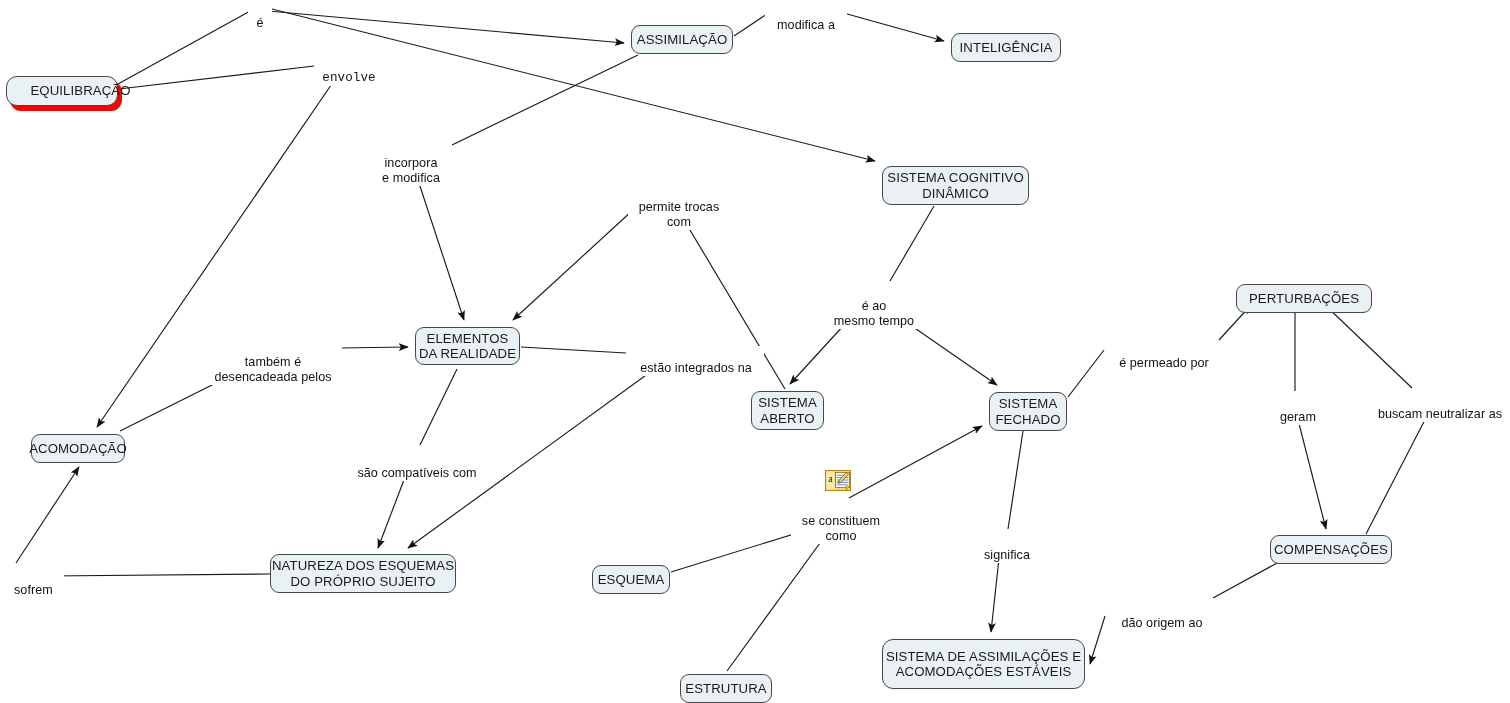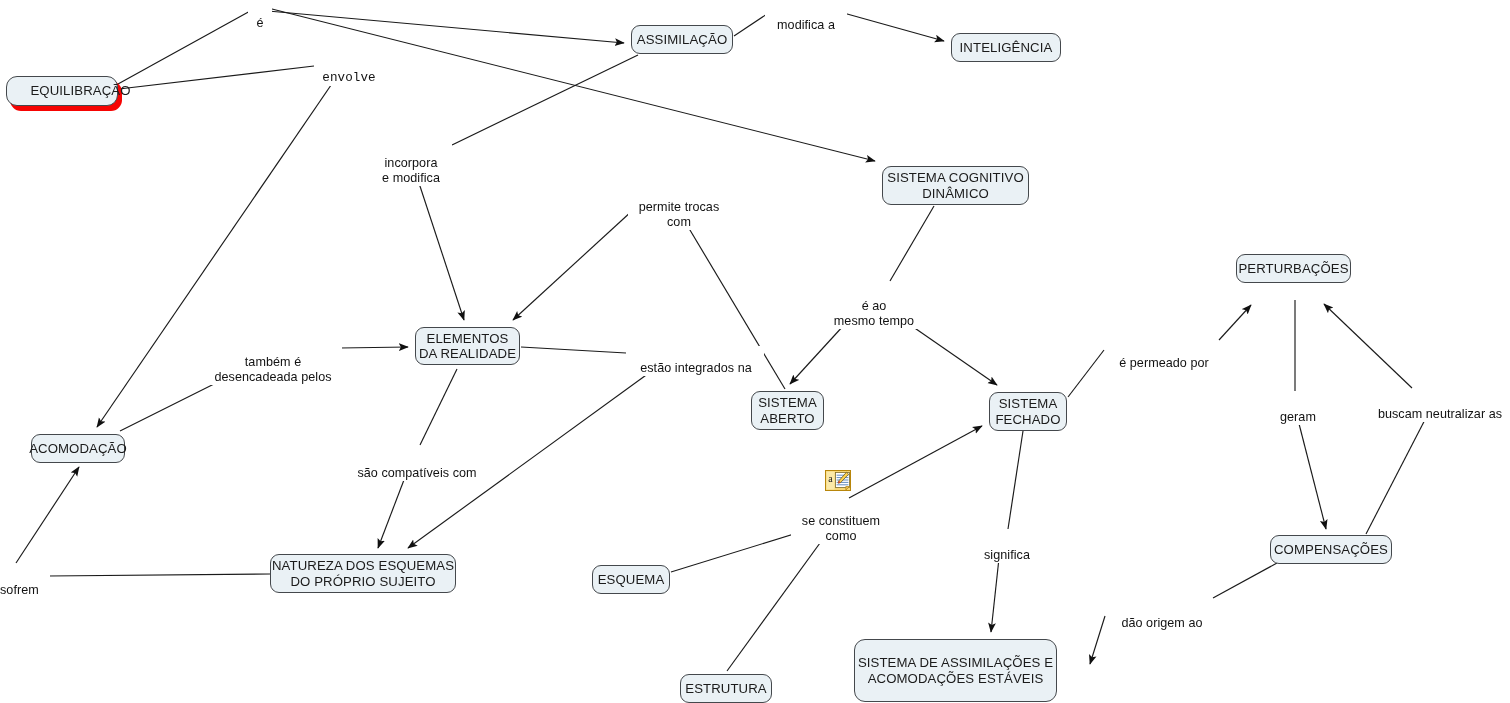--- a/index.html
+++ b/index.html
@@ -64,21 +64,21 @@
     color: #121212;
     text-align: center;
     white-space: pre-line;
     background: #ffffff;
     padding: 0 2px;
     z-index: 5;
     letter-spacing: 0.05px;
   }
   .linklabel.left-clip {
     text-align: left;
-    padding-left: 0;
+    padding-left: 14px;
   }
   .note-icon {
     position: absolute;
     width: 26px;
     height: 21px;
     z-index: 6;
   }
 </style>
 </head>
 <body>
@@ -192,42 +192,42 @@
   <div class="node" style="left:751px;top:391px;width:73px;height:39px;">
     <span>SISTEMA
 ABERTO</span>
   </div>
 
   <div class="node" style="left:989px;top:392px;width:78px;height:39px;">
     <span>SISTEMA
 FECHADO</span>
   </div>
 
-  <div class="node" style="left:1236px;top:254px;width:115px;height:29px;">
+  <div class="node" style="left:1236px;top:284px;width:136px;height:29px;">
     <span>PERTURBAÇÕES</span>
   </div>
 
   <div class="node" style="left:1270px;top:535px;width:122px;height:29px;">
     <span>COMPENSAÇÕES</span>
   </div>
 
   <div class="node" style="left:270px;top:554px;width:186px;height:39px;">
     <span>NATUREZA DOS ESQUEMAS
 DO PRÓPRIO SUJEITO</span>
   </div>
 
   <div class="node" style="left:592px;top:565px;width:78px;height:29px;">
     <span>ESQUEMA</span>
   </div>
 
   <div class="node" style="left:680px;top:674px;width:92px;height:29px;">
     <span>ESTRUTURA</span>
   </div>
 
-  <div class="node big" style="left:854px;top:639px;width:203px;height:63px;">
+  <div class="node big" style="left:882px;top:639px;width:203px;height:50px;">
     <span>SISTEMA DE ASSIMILAÇÕES E
 ACOMODAÇÕES ESTÁVEIS</span>
   </div>
 
   <div class="linklabel" style="left:248px;top:1px;width:20px;">
     <span>é</span>
   </div>
 
   <div class="linklabel" style="left:316px;top:56px;width:62px;font-family:Liberation Mono, monospace;">
     <span>envolve</span>

